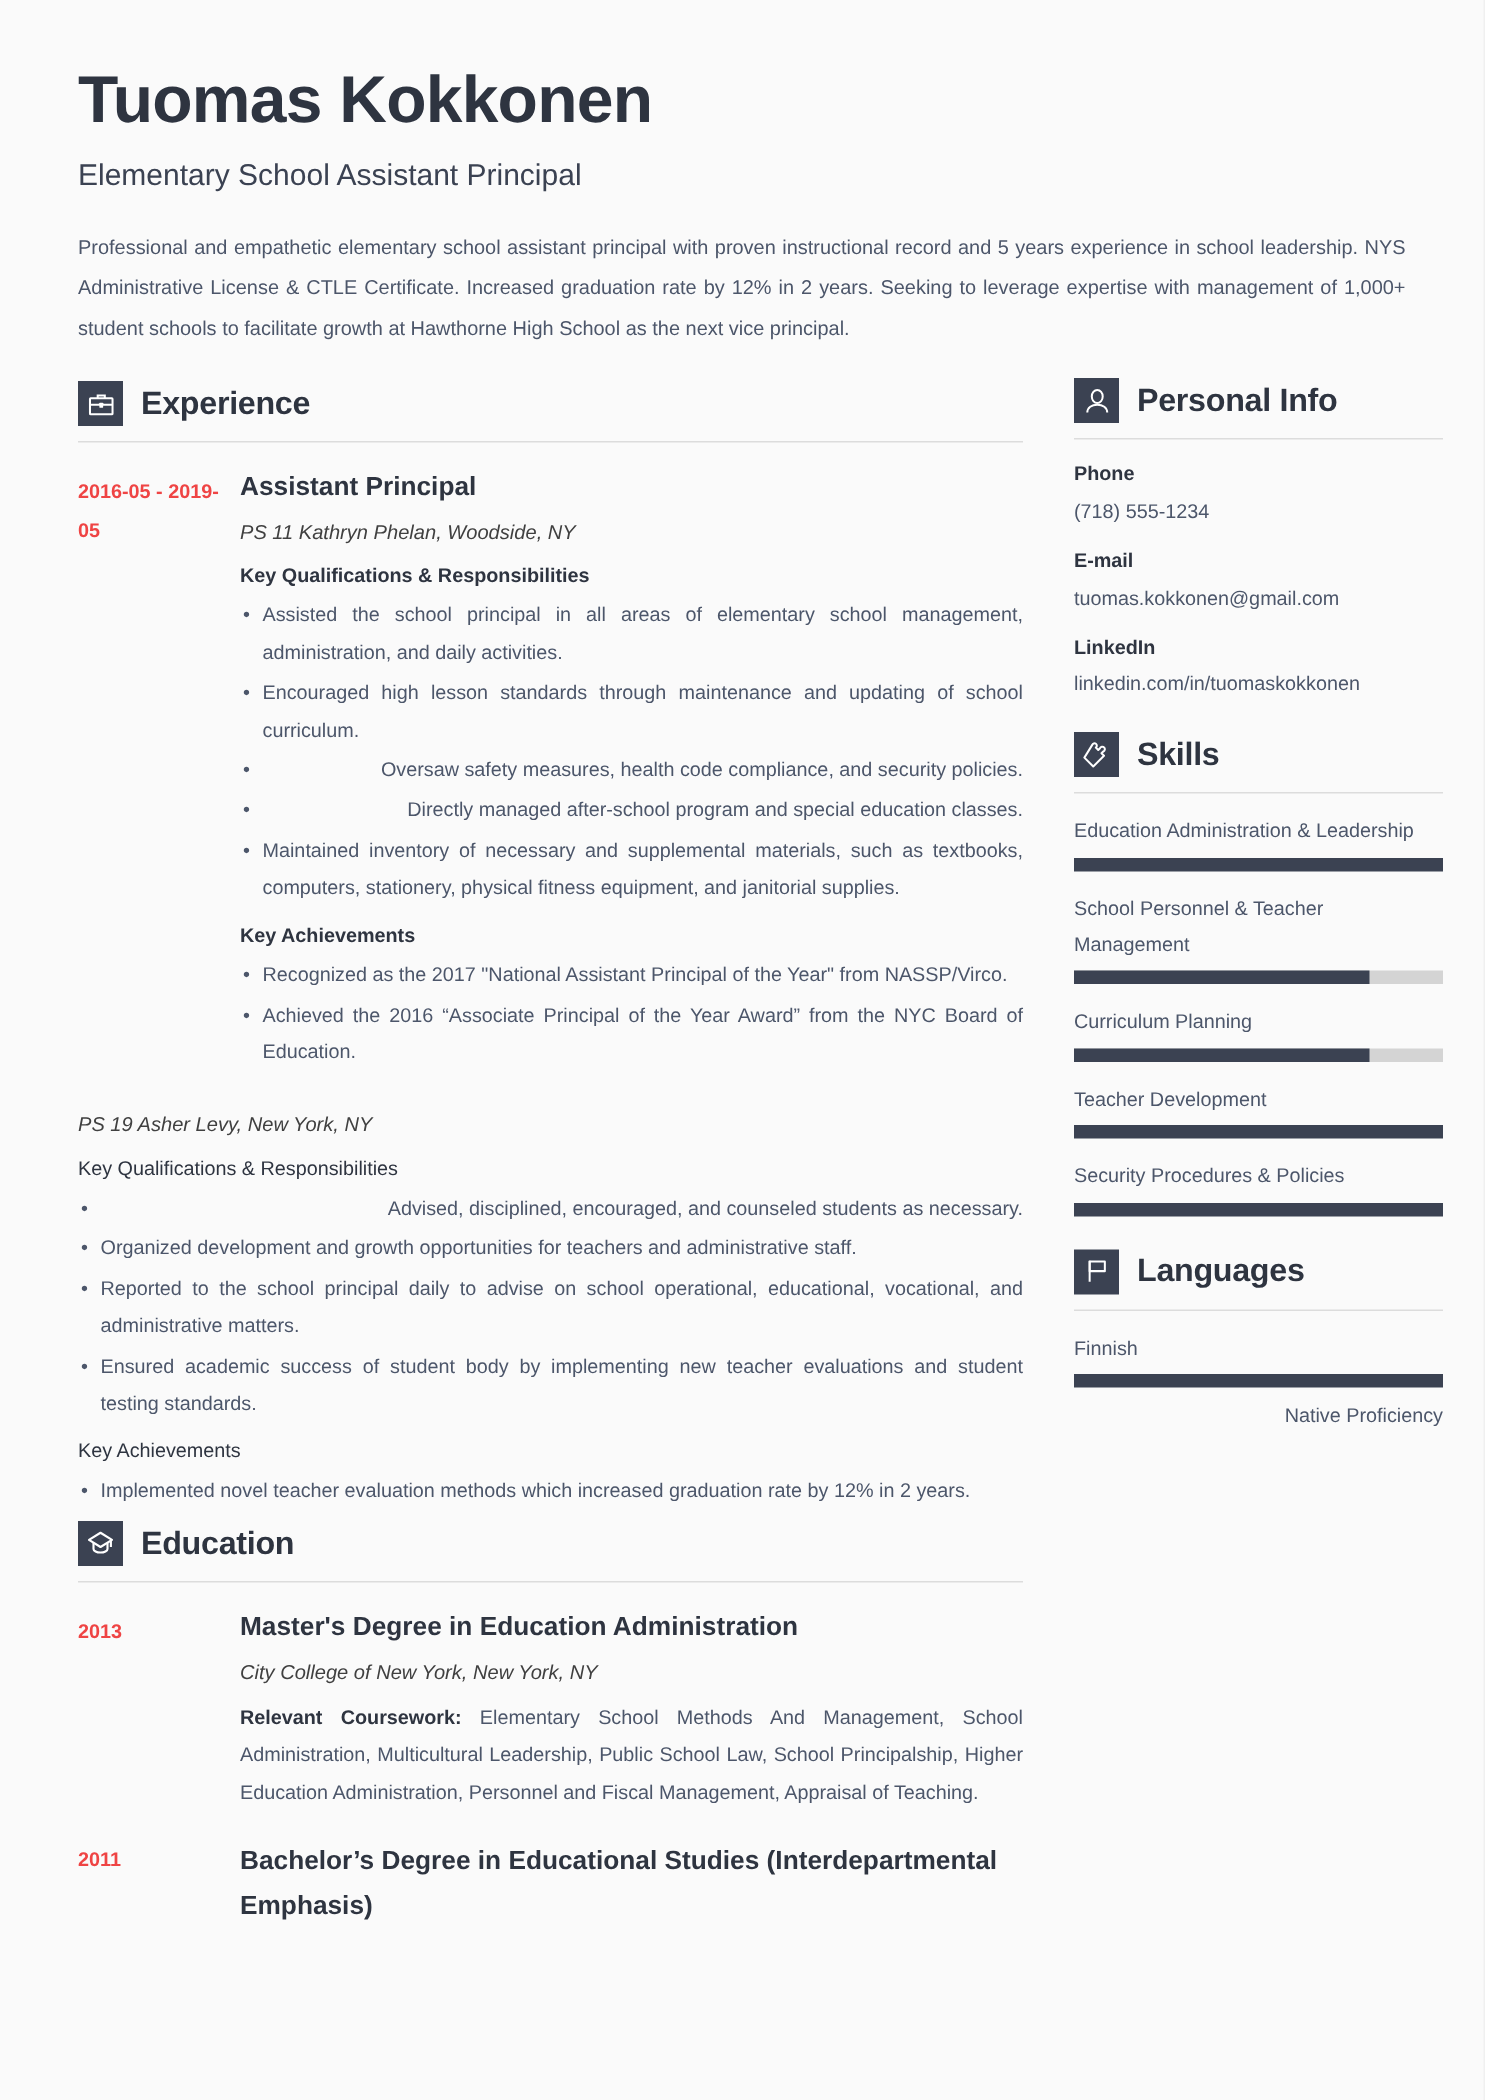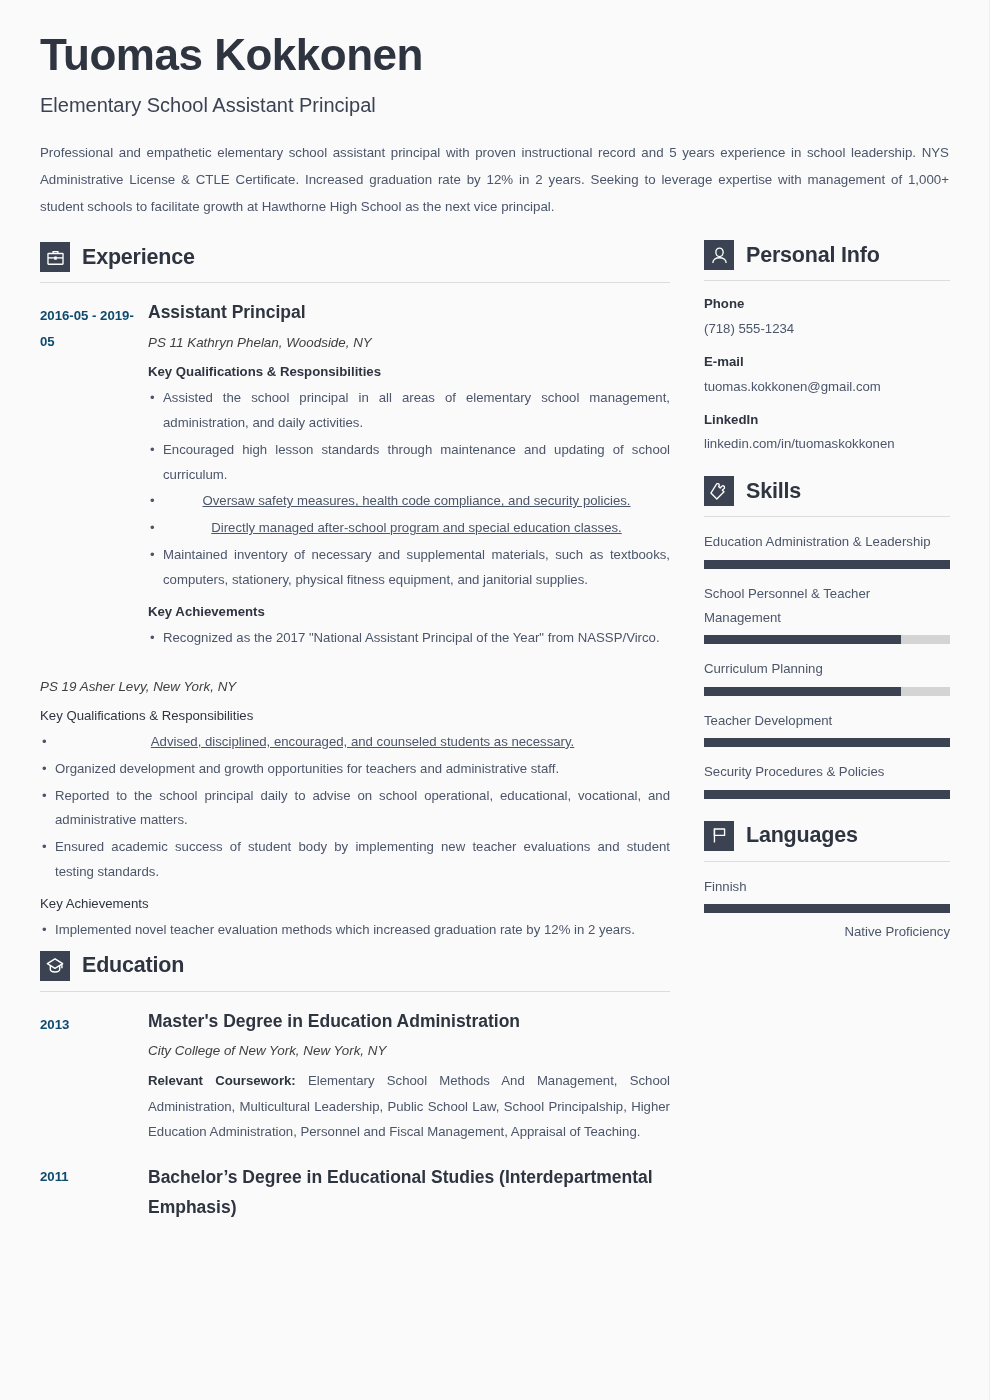--- a/index.html
+++ b/index.html
@@ -10,21 +10,21 @@
     background: #ffffff;
     font-family: "Liberation Sans", sans-serif;
   }
 
   .page {
     position: relative;
     width: 990px;
     height: 1400px;
     background: #fafafa;
     border-right: 1px solid #f0f0f0;
-    padding: 0;
+    padding: 12px;
     overflow: hidden;
   }
 
   
   .header {
     padding: 30px 40px 0 40px;
   }
   .full-name {
     font-size: 44px;
     font-weight: bold;
@@ -87,21 +87,21 @@
   
   .entry {
     display: flex;
     margin-top: 18px;
   }
   .entry-date {
     width: 108px;
     flex: none;
     font-size: 13.2px;
     font-weight: bold;
-    color: #0c4a6e;
+    color: #ef4444;
     line-height: 1.92;
     padding-top: 2px;
   }
   .entry-body { flex: 1; min-width: 0; }
   .entry-title {
     font-size: 17.5px;
     font-weight: bold;
     color: #2e3440;
     line-height: 1.35;
   }
@@ -133,21 +133,21 @@
     text-align: justify;
     margin-top: 2px;
   }
   ul.bullets li::before {
     content: "•";
     position: absolute;
     left: 2px;
     top: 0;
     color: #4c566a;
   }
-  ul.bullets li.nojustify { text-align: center; text-decoration: underline; }
+  ul.bullets li.nojustify { text-align: right; }
 
   .coursework {
     font-size: 13.2px;
     color: #4c566a;
     line-height: 1.9;
     text-align: justify;
     margin-top: 7px;
   }
   .coursework b { color: #2e3440; }
 
@@ -230,20 +230,21 @@
             <ul class="bullets">
               <li>Assisted the school principal in all areas of elementary school management, administration, and daily activities.</li>
               <li>Encouraged high lesson standards through maintenance and updating of school curriculum.</li>
               <li class="nojustify">Oversaw safety measures, health code compliance, and security policies.</li>
               <li class="nojustify">Directly managed after-school program and special education classes.</li>
               <li>Maintained inventory of necessary and supplemental materials, such as textbooks, computers, stationery, physical fitness equipment, and janitorial supplies.</li>
             </ul>
             <div class="group-label bold">Key Achievements</div>
             <ul class="bullets">
               <li>Recognized as the 2017 "National Assistant Principal of the Year" from NASSP/Virco.</li>
+              <li>Achieved the 2016 “Associate Principal of the Year Award” from the NYC Board of Education.</li>
             </ul>
           </div>
         </div>
 
         <div class="entry">
           <div class="entry-body">
             <div class="entry-sub">PS 19 Asher Levy, New York, NY</div>
             <div class="group-label">Key Qualifications &amp; Responsibilities</div>
             <ul class="bullets">
               <li class="nojustify">Advised, disciplined, encouraged, and counseled students as necessary.</li>

